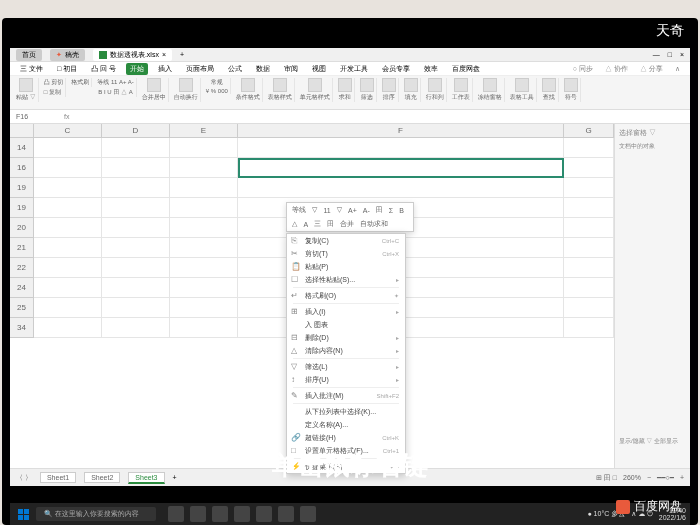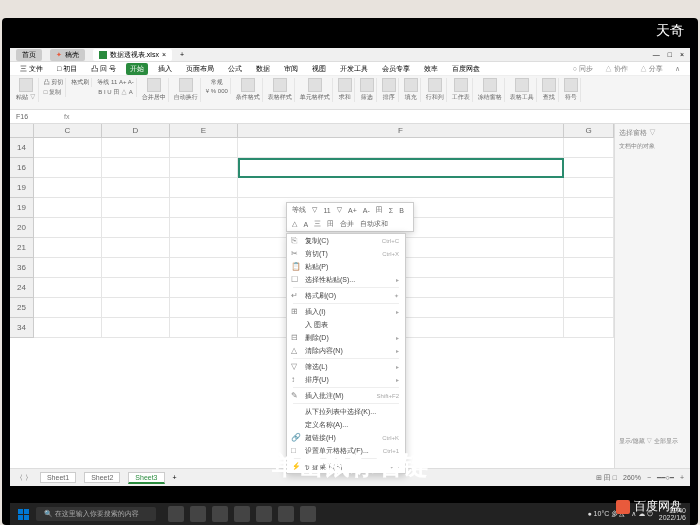--- a/index.html
+++ b/index.html
@@ -246,21 +246,21 @@
             </div>
             <div class="gridrow">
               <div class="rowcell">21</div>
               <div class="datacell" style="width: 68px;"></div>
               <div class="datacell" style="width: 68px;"></div>
               <div class="datacell" style="width: 68px;"></div>
               <div class="datacell" style="width: 326px;"></div>
               <div class="datacell" style="width: 50px;"></div>
             </div>
             <div class="gridrow">
-              <div class="rowcell">36</div>
+              <div class="rowcell">22</div>
               <div class="datacell" style="width: 68px;"></div>
               <div class="datacell" style="width: 68px;"></div>
               <div class="datacell" style="width: 68px;"></div>
               <div class="datacell" style="width: 326px;"></div>
               <div class="datacell" style="width: 50px;"></div>
             </div>
             <div class="gridrow">
               <div class="rowcell">24</div>
               <div class="datacell" style="width: 68px;"></div>
               <div class="datacell" style="width: 68px;"></div>

